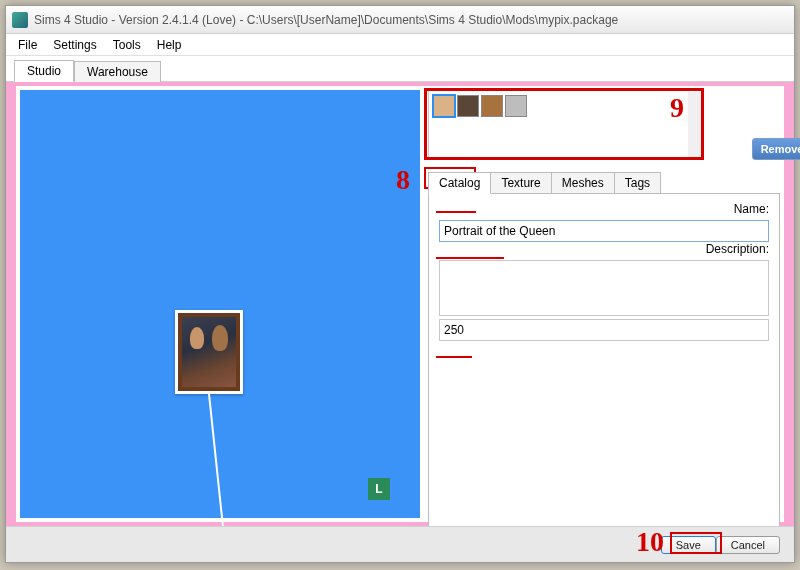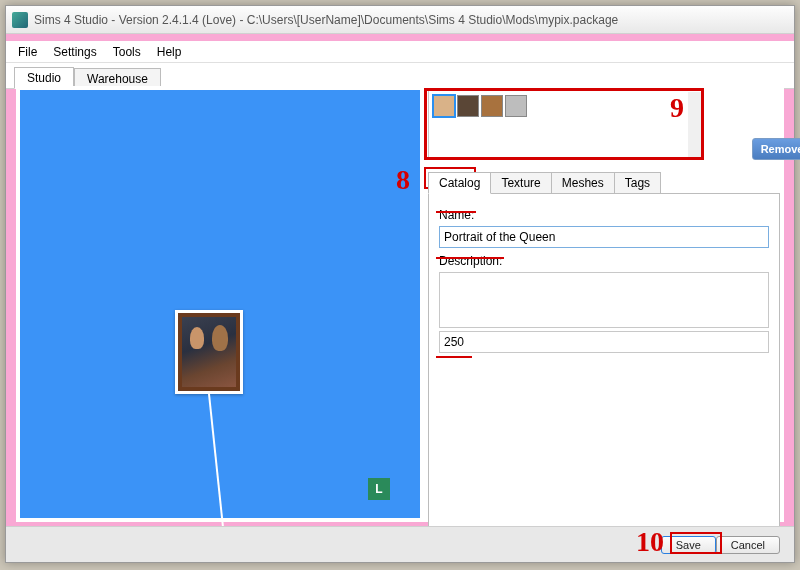--- a/index.html
+++ b/index.html
@@ -36,21 +36,20 @@
     border-radius: 2px;
     margin-right: 6px;
   }
   .menubar {
     height: 22px;
     background: #fff;
     border-bottom: 1px solid #e0e0e0;
     display: flex;
     align-items: center;
     padding: 0 4px;
-    margin-top: 7px;
   }
   .menubar span {
     padding: 3px 8px;
     cursor: default;
   }
   .tabstrip {
     height: 26px;
     background: #fff;
     border-bottom: 1px solid #d0d0d0;
     display: flex;
@@ -205,22 +204,23 @@
   .ptab.active { background: #fff; border-bottom: 1px solid #fff; position: relative; z-index: 2;}
   .prop-panel {
     border: 1px solid #bcbcbc;
     background: #fff;
     margin-top: -1px;
     padding: 8px 10px;
     height: 342px;
   }
   .field-label {
     font-size: 12px;
-    margin: 6px 0 4px 0;
+    margin: 0 0 4px 0;
     display: block;
+    text-align: right;
   }
   .text-input {
     width: 100%;
     border: 1px solid #7aaee0;
     padding: 3px 4px;
     font-size: 12px;
     font-family: inherit;
   }
   .textarea {
     width: 100%;

